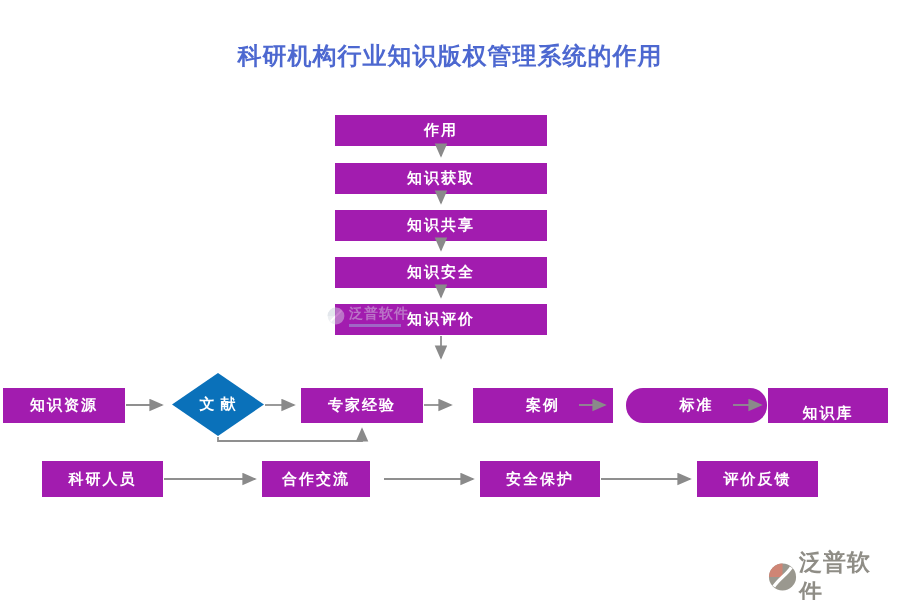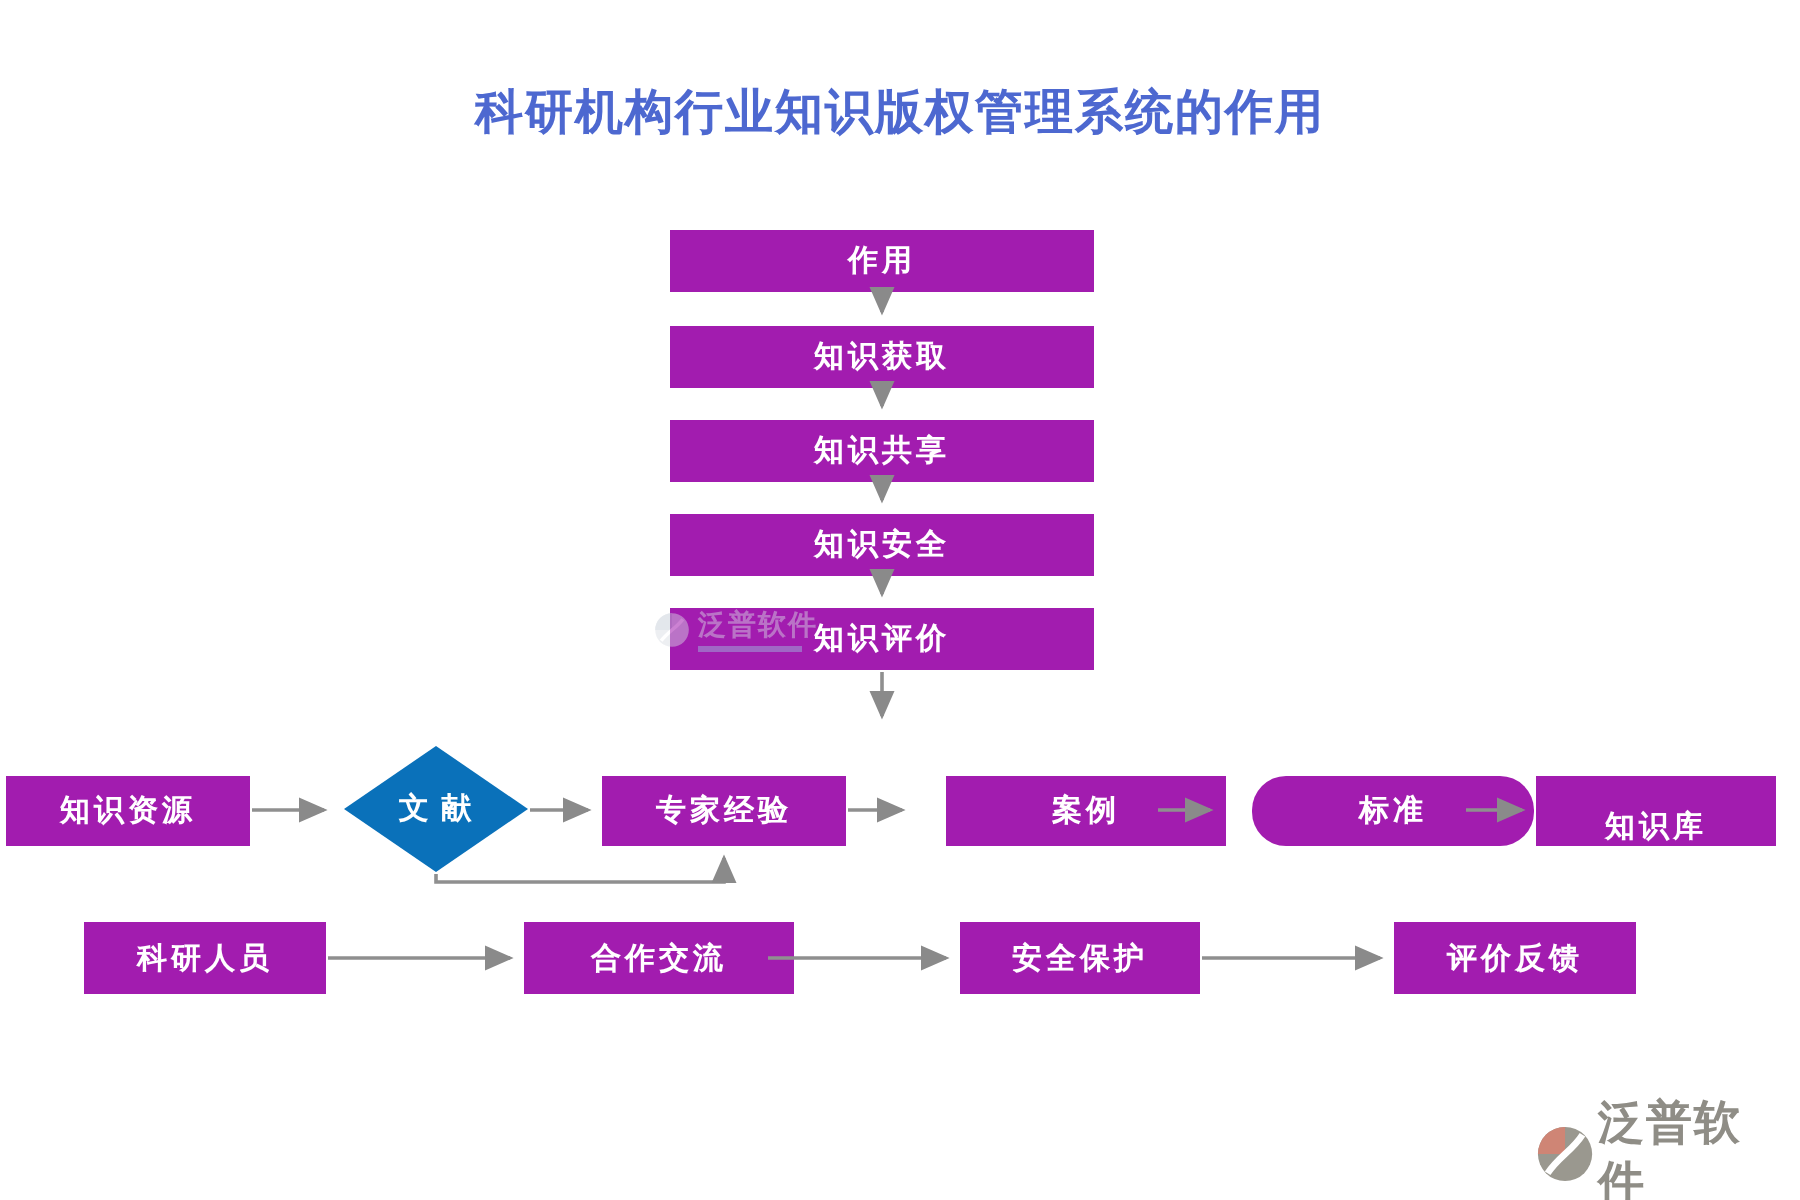--- a/index.html
+++ b/index.html
@@ -31,21 +31,21 @@
   
   .diamond{
     position:absolute;left:172px;top:373px;width:92px;height:63px;
     background:#0a71ba;clip-path:polygon(50% 0,100% 50%,50% 100%,0 50%);
     display:flex;align-items:center;justify-content:center;
     color:#fff;font-weight:bold;font-size:15px;letter-spacing:1px;
   }
   
   .brow{top:461px;height:36px;}
   .n-researchers{left:42px;width:121px;}
-  .n-coop{left:262px;width:135px;}
+  .n-coop{left:262px;width:108px;}
   .n-security{left:480px;width:120px;}
   .n-feedback{left:697px;width:121px;}
   
   .connectors{position:absolute;left:0;top:0;width:900px;height:600px;pointer-events:none;}
   
   .wm{
     position:absolute;left:327px;top:304px;display:flex;align-items:center;gap:4px;
     opacity:0.45;pointer-events:none;
   }
   .wm-text{font-size:14px;font-weight:bold;color:#d9dde4;letter-spacing:1px;}

